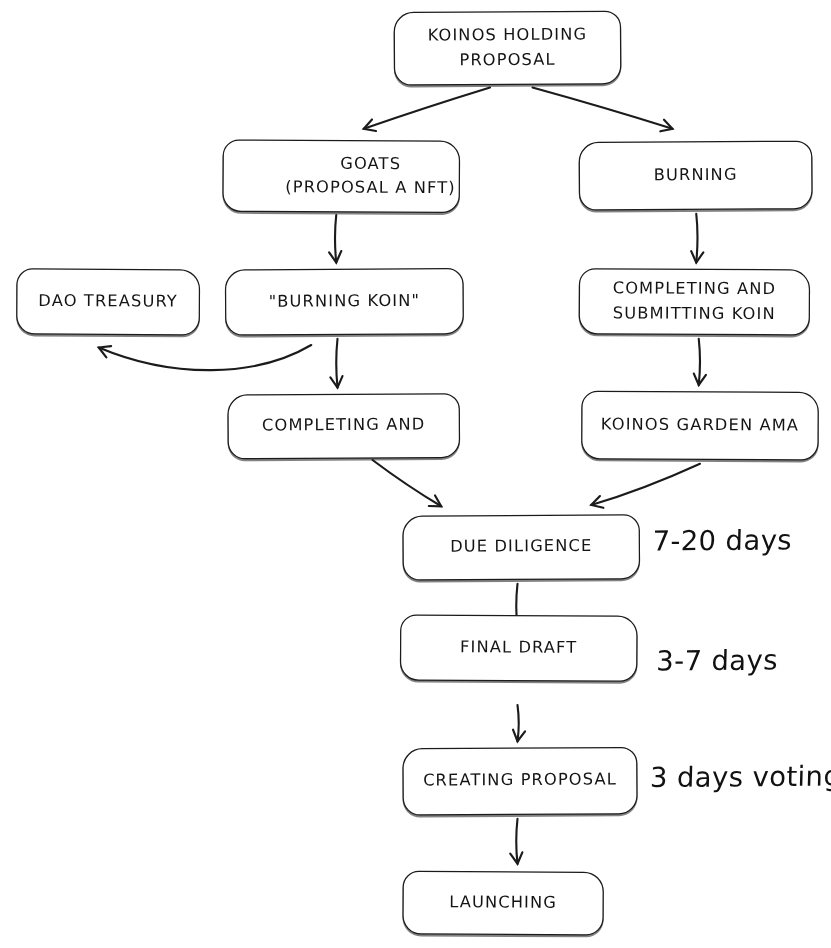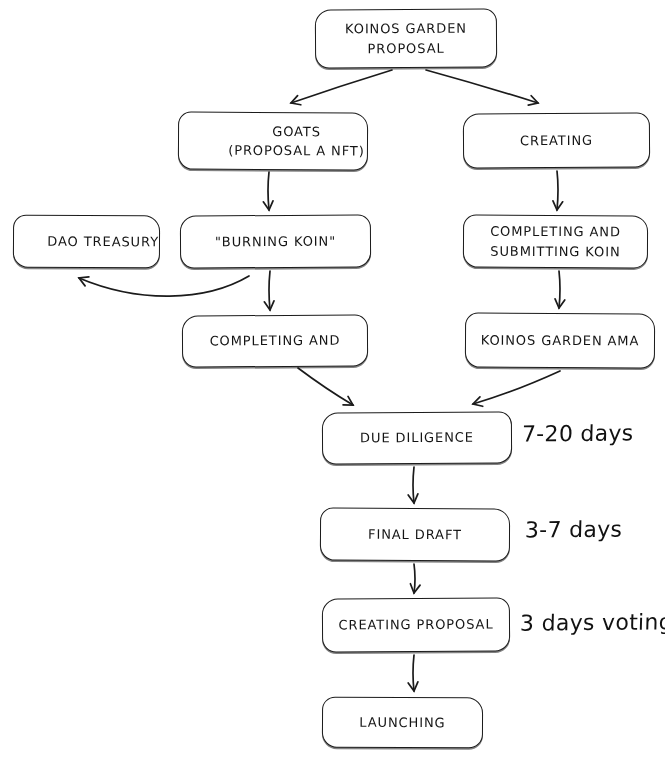--- a/index.html
+++ b/index.html
@@ -75,34 +75,34 @@
     <path class="arrow" marker-end="url(#vhead)" d="M249,276 C205,302 138,303 79,278"></path>
     <path class="arrow" marker-end="url(#vhead)" d="M559,271 Q561,289 559,308"></path>
     <path class="arrow" marker-end="url(#vhead)" d="M298,368 Q326,389 353,405"></path>
     <path class="arrow" marker-end="url(#vhead)" d="M560,371 Q514,392 473,404"></path>
     <path class="arrow" marker-end="url(#vhead)" d="M414,467 Q412,485 414,503"></path>
     <path class="arrow" marker-end="url(#vhead)" d="M414,564 Q416,579 414,593"></path>
     <path class="arrow" marker-end="url(#vhead)" d="M414,655 Q412,673 414,691"></path>
   </svg>
 
   <div class="node tilt-a" style="left:315px; top:9px; width:182px; height:59px;">
-    <span>KOINOS GARDEN</span>
+    <span>KOINOS HOLDING</span>
     <span>PROPOSAL</span>
   </div>
 
   <div class="node tilt-b" style="left:178px; top:112px; width:190px; height:58px;padding-left:47px;">
     <span>GOATS</span>
     <span>(PROPOSAL A NFT)</span>
   </div>
 
   <div class="node tilt-a" style="left:463px; top:113px; width:187px; height:55px;">
-    <span>CREATING</span>
+    <span>BURNING</span>
   </div>
 
-  <div class="node tilt-b" style="left:13px; top:215px; width:147px; height:53px;align-items:flex-end;">
+  <div class="node tilt-b" style="left:13px; top:215px; width:147px; height:53px;">
     <span>DAO TREASURY</span>
   </div>
 
   <div class="node tilt-a" style="left:180px; top:215px; width:191px; height:53px;">
     <span>"BURNING KOIN"</span>
   </div>
 
   <div class="node tilt-b" style="left:463px; top:215px; width:185px; height:53px;">
     <span>COMPLETING AND</span>
     <span>SUBMITTING KOIN</span>
@@ -113,21 +113,21 @@
   </div>
 
   <div class="node tilt-b" style="left:465px; top:313px; width:190px; height:55px;text-align:right;">
     <span>KOINOS GARDEN AMA</span>
   </div>
 
   <div class="node tilt-a" style="left:322px; top:412px; width:190px; height:52px;">
     <span>DUE DILIGENCE</span>
   </div>
 
-  <div class="node tilt-b" style="left:320px; top:508px; width:190px; height:53px;">
+  <div class="node tilt-b" style="left:320px; top:492px; width:190px; height:53px;">
     <span>FINAL DRAFT</span>
   </div>
 
   <div class="node tilt-a" style="left:322px; top:598px; width:188px; height:54px;">
     <span>CREATING PROPOSAL</span>
   </div>
 
   <div class="node tilt-b" style="left:322px; top:697px; width:161px; height:51px;">
     <span>LAUNCHING</span>
   </div>

